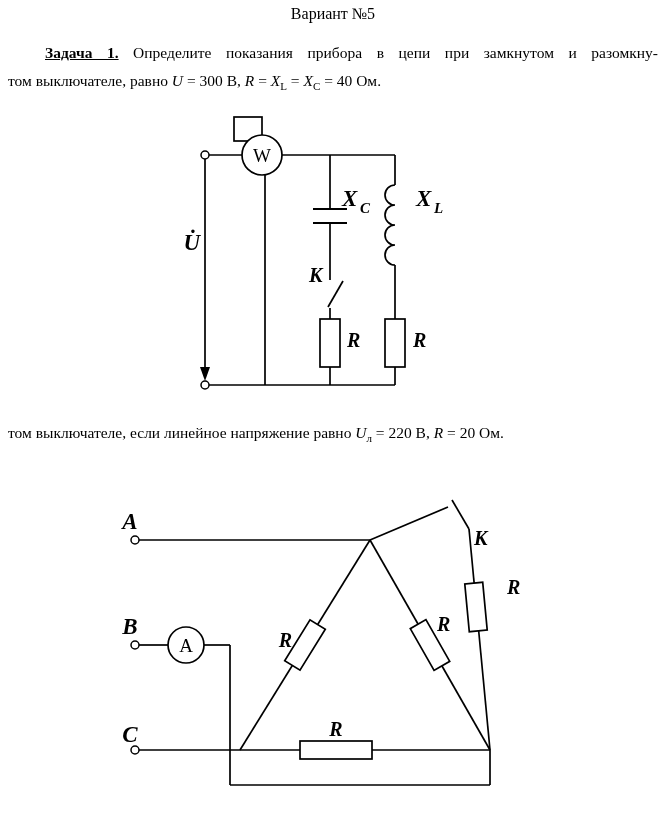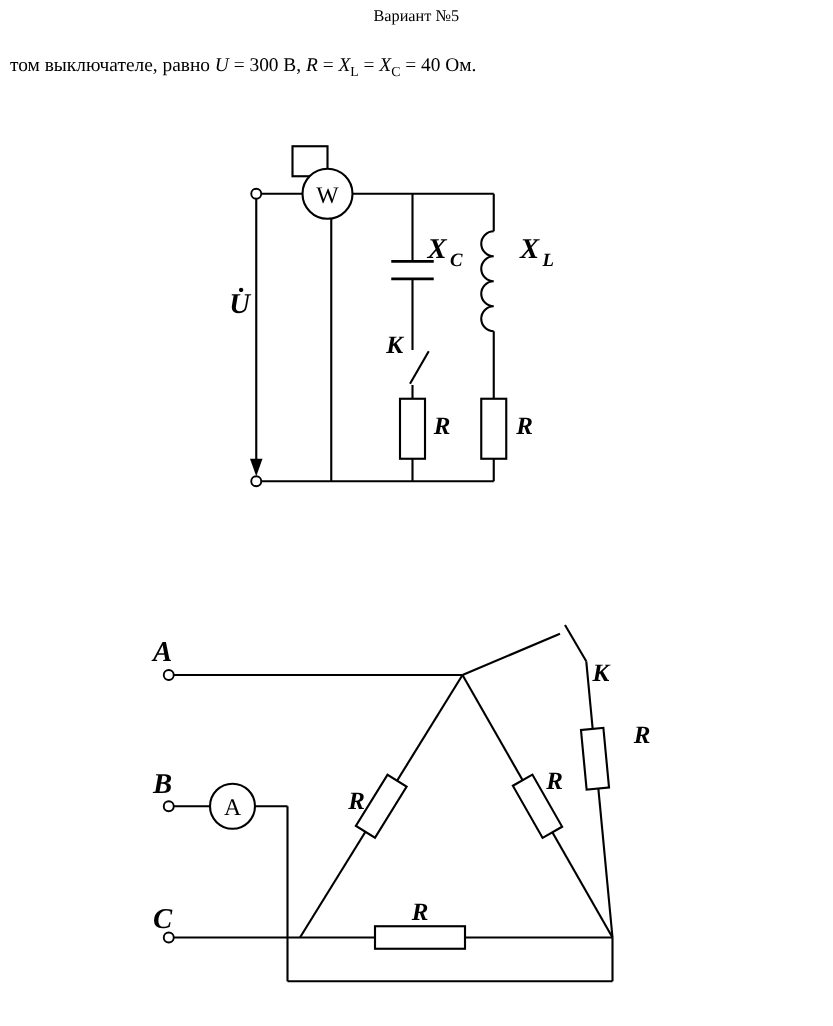--- a/index.html
+++ b/index.html
@@ -3,21 +3,21 @@
 <meta charset="utf-8">
 <style>
   html,body{margin:0;padding:0;}
   body{
     width:666px;height:821px;position:relative;overflow:hidden;
     background:#ffffff;color:#000;
     font-family:"Liberation Serif",serif;
   }
   .title{
     position:absolute;top:5px;left:0;width:100%;
-    text-align:center;font-size:13px;
+    text-align:center;font-size:16px;
   }
   .para{
     position:absolute;left:8px;width:650px;
     font-size:15.5px;line-height:27.5px;
   }
   .para .jline{text-align:justify;text-align-last:justify;text-indent:37px;}
   .para1{top:39px;}
   .para2{top:419px;}
   .tlabel{font-weight:bold;text-decoration:underline;}
   .para i{font-style:italic;}
@@ -30,20 +30,21 @@
   .biglabel{font-size:23px;font-weight:bold;font-style:italic;}
   .sublabel{font-size:15px;font-weight:bold;font-style:italic;}
   .midlabel{font-size:20px;font-weight:bold;font-style:italic;}
 </style>
 </head>
 <body>
 
 <div class="title">Вариант №5</div>
 
 <div class="para para1">
+  <div class="jline"><span class="tlabel">Задача 1.</span><span> Определите показания прибора в цепи при замкнутом и разомкну-</span></div>
   <div><span>том выключателе, равно </span><i>U</i><span> = 300 В, </span><i>R</i><span> = </span><i>X</i><sub>L</sub><span> = </span><i>X</i><sub>C</sub><span> = 40 Ом.</span></div>
 </div>
 
 <svg id="c1" width="666" height="310" viewBox="0 0 666 310">
   <g stroke="#000" stroke-width="1.7" fill="none">
     <line x1="209" y1="50" x2="242" y2="50"></line>
     <line x1="282" y1="50" x2="395" y2="50"></line>
     <line x1="205" y1="54" x2="205" y2="272"></line>
     <line x1="265" y1="70" x2="265" y2="280"></line>
     <line x1="330" y1="50" x2="330" y2="104"></line>
@@ -73,20 +74,21 @@
   <text x="342" y="101" class="biglabel">X</text>
   <text x="360" y="108" class="sublabel">C</text>
   <text x="416" y="101" class="biglabel">X</text>
   <text x="434" y="108" class="sublabel">L</text>
   <text x="309" y="177" class="midlabel">К</text>
   <text x="347" y="242" class="midlabel">R</text>
   <text x="413" y="242" class="midlabel">R</text>
 </svg>
 
 <div class="para para2">
+  <div><span>том выключателе, если линейное напряжение равно </span><i>U</i><sub>л</sub><span> = 220 В, </span><i>R</i><span> = 20 Ом.</span></div>
 </div>
 
 <svg id="c2" width="666" height="326" viewBox="0 0 666 326">
   <g stroke="#000" stroke-width="1.7" fill="none">
     <line x1="139" y1="45" x2="370" y2="45"></line>
     <line x1="139" y1="150" x2="168" y2="150"></line>
     <line x1="204" y1="150" x2="230" y2="150"></line>
     <line x1="230" y1="150" x2="230" y2="290"></line>
     <line x1="230" y1="290" x2="490" y2="290"></line>
     <line x1="490" y1="290" x2="490" y2="255"></line>

